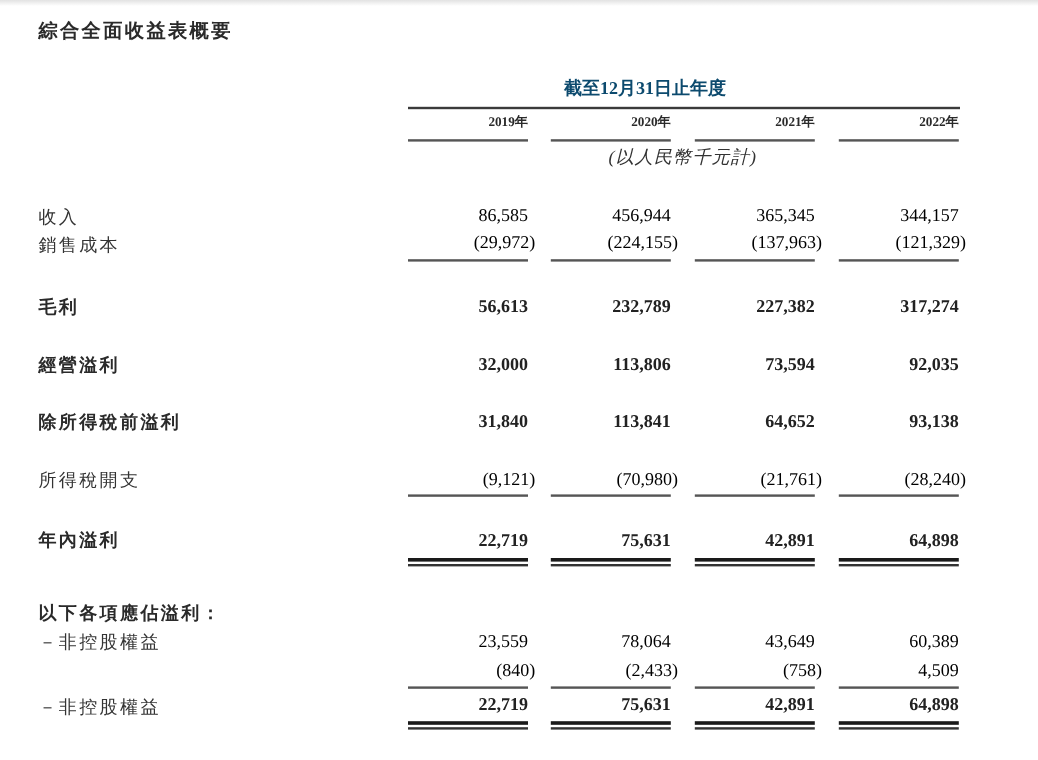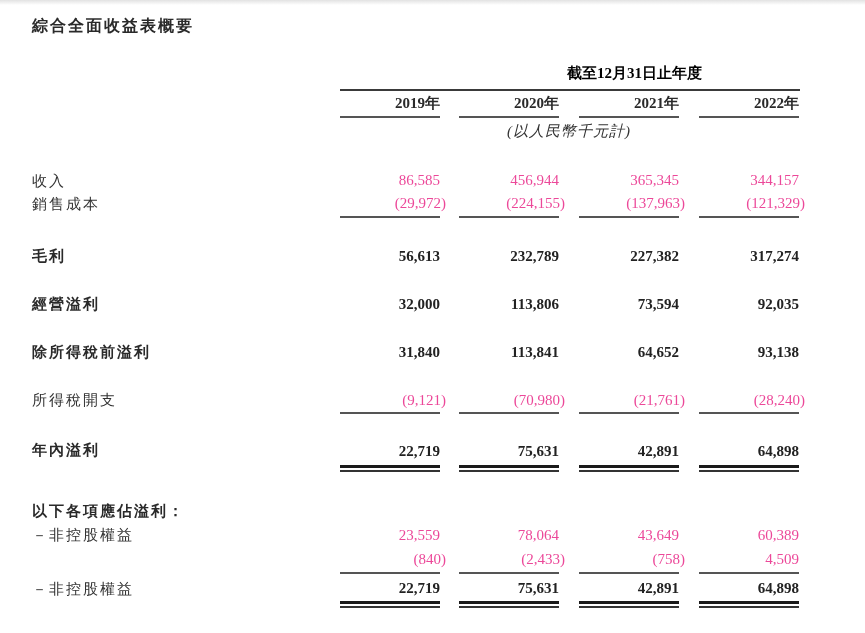--- a/index.html
+++ b/index.html
@@ -13,44 +13,44 @@
     .topbar {
       position: absolute; left: 0; top: 0; width: 865px; height: 5px;
       background: linear-gradient(#e2e2e2, #ffffff);
     }
     .title {
       position: absolute; left: 32px; top: 16px;
       font-size: 16px; font-weight: bold; letter-spacing: 2px; color: #2a2a2a; text-align: right;
     }
     .period-head {
       position: absolute; left: 340px; width: 459px; top: 64px;
-      text-align: center; font-size: 15px; font-weight: bold; color: #000000;
+      text-align: left; font-size: 15px; font-weight: bold; color: #0c4a6e;
       padding-left: 130px; box-sizing: border-box;
     }
     .period-line {
       position: absolute; left: 340px; width: 460px; top: 89px; height: 2px; background: #3a3a3a;
     }
     .col-head {
       position: absolute; top: 94px; width: 100px; text-align: right;
-      font-size: 15px; font-weight: bold; color: #2a2a2a;
+      font-size: 11px; font-weight: bold; color: #2a2a2a;
     }
     .col-line {
       position: absolute; width: 100px; height: 2px; background: #555555;
     }
     .unit {
       position: absolute; left: 459px; width: 220px; top: 122px;
       text-align: center; font-size: 15px; font-style: italic; color: #333333; letter-spacing: 1px;
     }
     .row-label {
       position: absolute; left: 32px; font-size: 15px; letter-spacing: 2px; color: #333333;
       white-space: nowrap;
     }
     .row-label.bold { font-weight: bold; color: #2a2a2a; }
     .cell {
-      position: absolute; width: 100px; text-align: right; font-size: 15px; color: #ec4899;
+      position: absolute; width: 100px; text-align: right; font-size: 15px; color: #000000;
       white-space: nowrap;
     }
     .cell.bold { font-weight: bold; color: #222222; }
     .single-line { position: absolute; width: 100px; height: 1.5px; background: #555555; }
     .double-line { position: absolute; width: 100px; height: 7px; }
     .double-line::before {
       content: ""; position: absolute; left: 0; top: 0; width: 100%; height: 3px; background: #1a1a1a;
     }
     .double-line::after {
       content: ""; position: absolute; left: 0; top: 5px; width: 100%; height: 1.5px; background: #333333;

